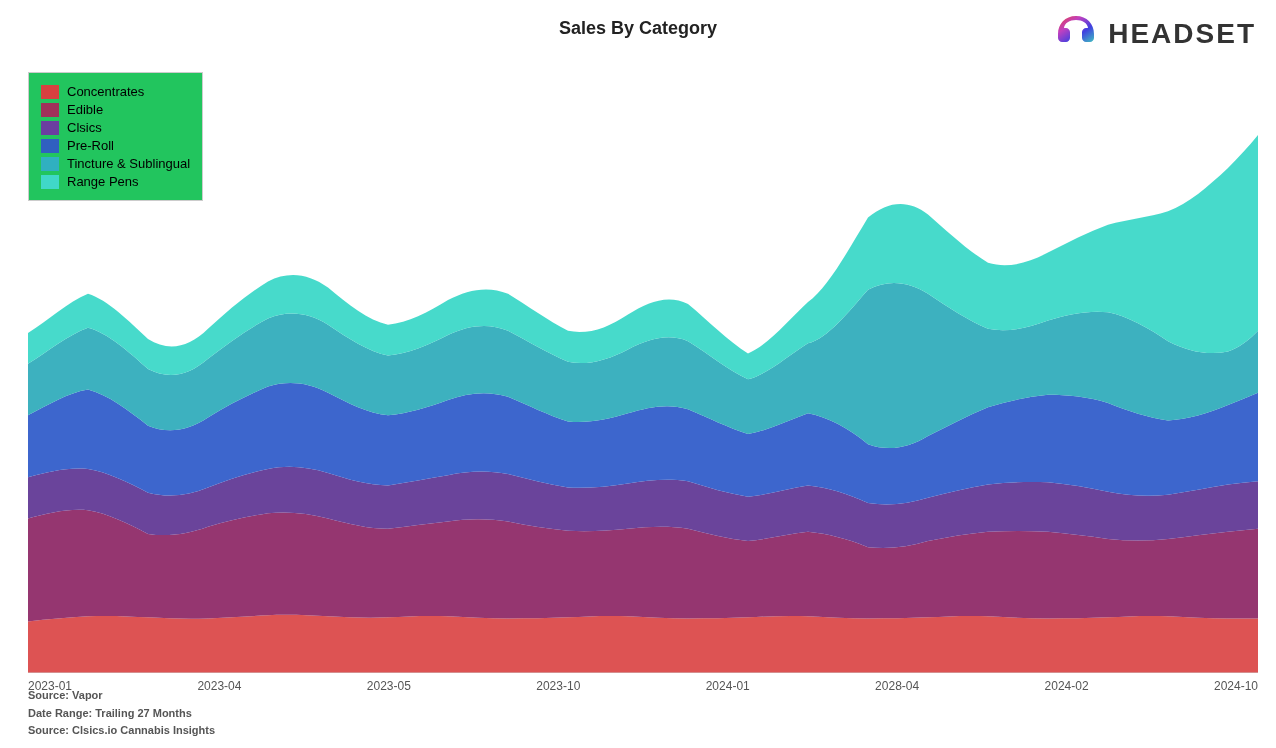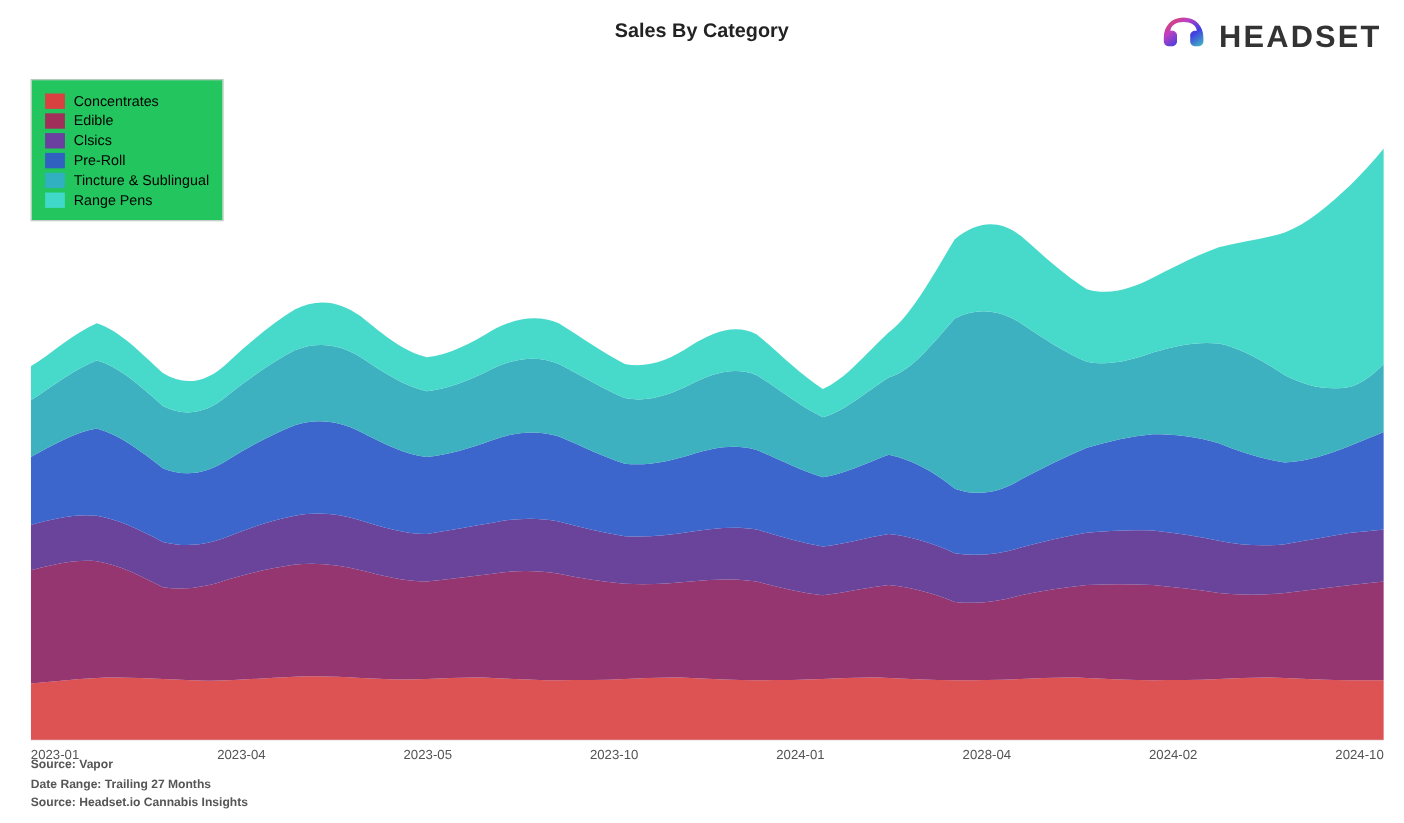--- a/index.html
+++ b/index.html
@@ -414,17 +414,17 @@
     <div>
       <span>Source:</span>
       <span>Vapor</span>
     </div>
     <div>
       <span>Date Range:</span>
       <span>Trailing 27 Months</span>
     </div>
     <div>
       <span>Source:</span>
-      <span>Headset.io Cannabis Insights</span>
+      <span>Clsics.io Cannabis Insights</span>
     </div>
   </div>
 
 </div>
 
 </body></html>

